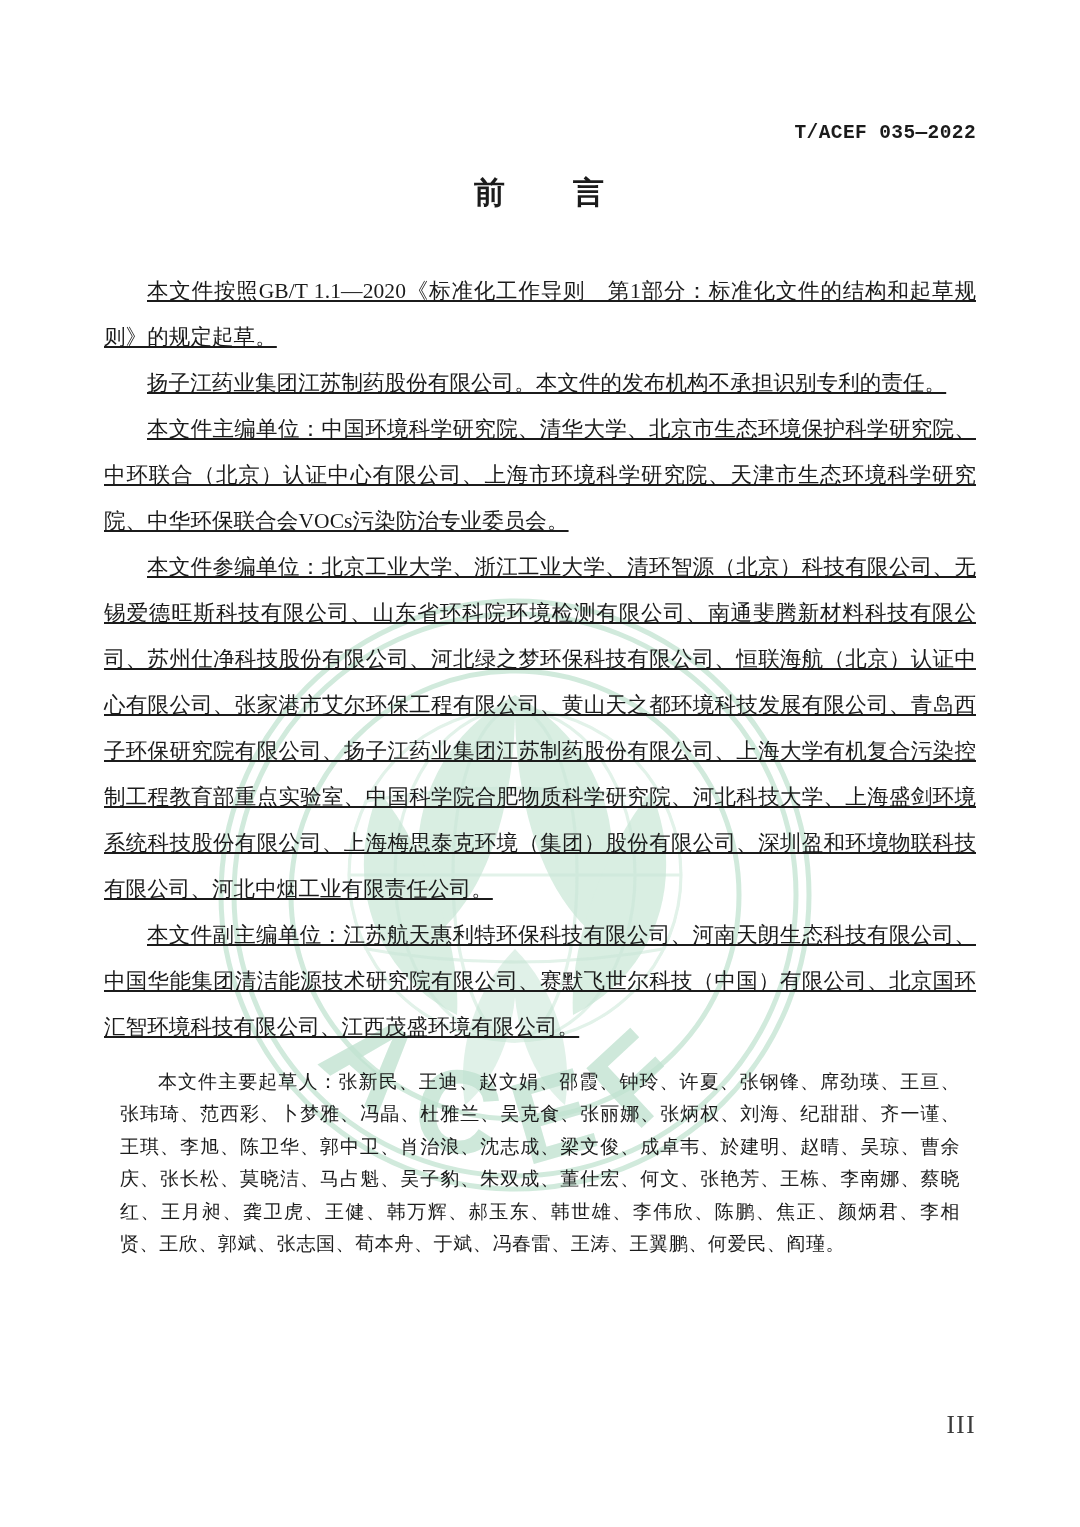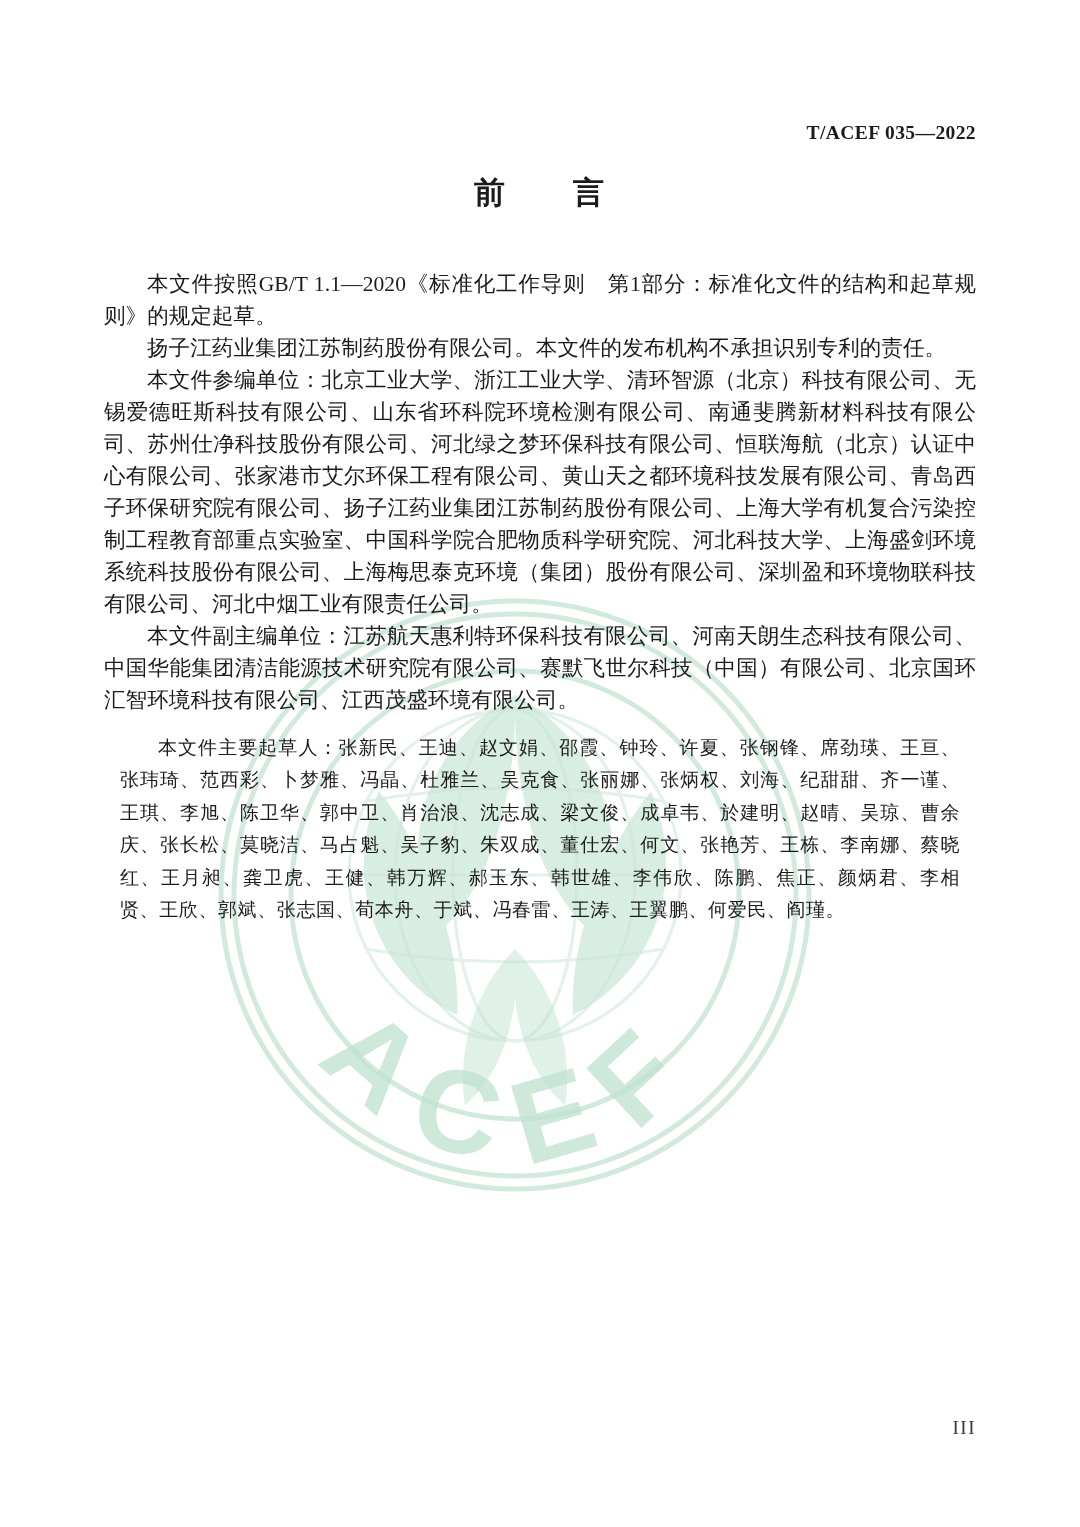--- a/index.html
+++ b/index.html
@@ -33,20 +33,21 @@
   
   .std-header {
     position: absolute;
     top: 122px;
     right: 104px;
     font-size: 19.5px;
     font-weight: bold;
     letter-spacing: 0.4px;
     z-index: 3;
     white-space: nowrap;
+    font-family: Liberation Mono, monospace;
   }
 
   
   .doc-title {
     position: absolute;
     top: 172px;
     left: 0;
     width: 1080px;
     text-align: center;
     font-size: 31px;
@@ -59,43 +60,44 @@
   .body-block {
     position: absolute;
     left: 104px;
     top: 268px;
     width: 872px;
     z-index: 2;
   }
   p.para {
     margin: 0 0 0 0;
     font-size: 21.5px;
-    line-height: 32px;
+    line-height: 46px;
     text-align: justify;
     text-justify: inter-character;
     text-indent: 2em;
     letter-spacing: 0.1px;
     word-break: break-all;
+    text-decoration: underline;
   }
   p.names {
     margin: 16px;
     font-size: 19px;
     line-height: 32.4px;
     text-align: justify;
     text-indent: 2em;
     letter-spacing: 0.6px;
     word-break: break-all;
   }
 
   
   .page-number {
     position: absolute;
     bottom: 88px;
     right: 104px;
-    font-size: 19px;
+    font-size: 25px;
     letter-spacing: 1.5px;
     color: #3a3a3a;
     z-index: 3;
   }
 </style>
 </head>
 <body>
 
 <div class="page">
 
@@ -139,20 +141,21 @@
     </svg>
   </div>
 
   <div class="std-header">T/ACEF  035—2022</div>
 
   <div class="doc-title">前　　言</div>
 
   <div class="body-block">
     <p class="para">本文件按照GB/T 1.1—2020《标准化工作导则　第1部分：标准化文件的结构和起草规则》的规定起草。</p>
     <p class="para">扬子江药业集团江苏制药股份有限公司。本文件的发布机构不承担识别专利的责任。</p>
+    <p class="para">本文件主编单位：中国环境科学研究院、清华大学、北京市生态环境保护科学研究院、中环联合（北京）认证中心有限公司、上海市环境科学研究院、天津市生态环境科学研究院、中华环保联合会VOCs污染防治专业委员会。</p>
     <p class="para">本文件参编单位：北京工业大学、浙江工业大学、清环智源（北京）科技有限公司、无锡爱德旺斯科技有限公司、山东省环科院环境检测有限公司、南通斐腾新材料科技有限公司、苏州仕净科技股份有限公司、河北绿之梦环保科技有限公司、恒联海航（北京）认证中心有限公司、张家港市艾尔环保工程有限公司、黄山天之都环境科技发展有限公司、青岛西子环保研究院有限公司、扬子江药业集团江苏制药股份有限公司、上海大学有机复合污染控制工程教育部重点实验室、中国科学院合肥物质科学研究院、河北科技大学、上海盛剑环境系统科技股份有限公司、上海梅思泰克环境（集团）股份有限公司、深圳盈和环境物联科技有限公司、河北中烟工业有限责任公司。</p>
     <p class="para">本文件副主编单位：江苏航天惠利特环保科技有限公司、河南天朗生态科技有限公司、中国华能集团清洁能源技术研究院有限公司、赛默飞世尔科技（中国）有限公司、北京国环汇智环境科技有限公司、江西茂盛环境有限公司。</p>
     <p class="names"><span>本文件主要起草人：</span><span>张新民、王迪、赵文娟、邵霞、钟玲、许夏、张钢锋、席劲瑛、王亘、张玮琦、范西彩、卜梦雅、冯晶、杜雅兰、吴克食、张丽娜、张炳权、刘海、纪甜甜、齐一谨、王琪、李旭、陈卫华、郭中卫、肖治浪、沈志成、梁文俊、成卓韦、於建明、赵晴、吴琼、曹余庆、张长松、莫晓洁、马占魁、吴子豹、朱双成、董仕宏、何文、张艳芳、王栋、李南娜、蔡晓红、王月昶、龚卫虎、王健、韩万辉、郝玉东、韩世雄、李伟欣、陈鹏、焦正、颜炳君、李相贤、王欣、郭斌、张志国、荀本舟、于斌、冯春雷、王涛、王翼鹏、何爱民、阎瑾。</span></p>
   </div>
 
   <div class="page-number">III</div>
 
 </div>
 
 </body></html>

